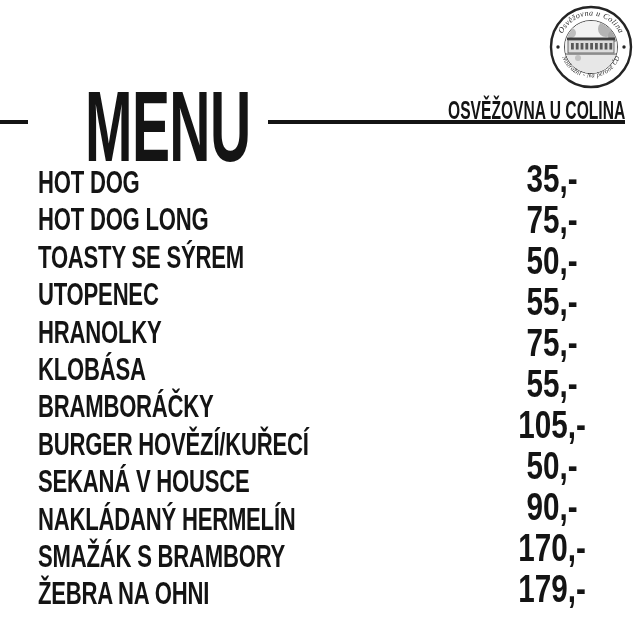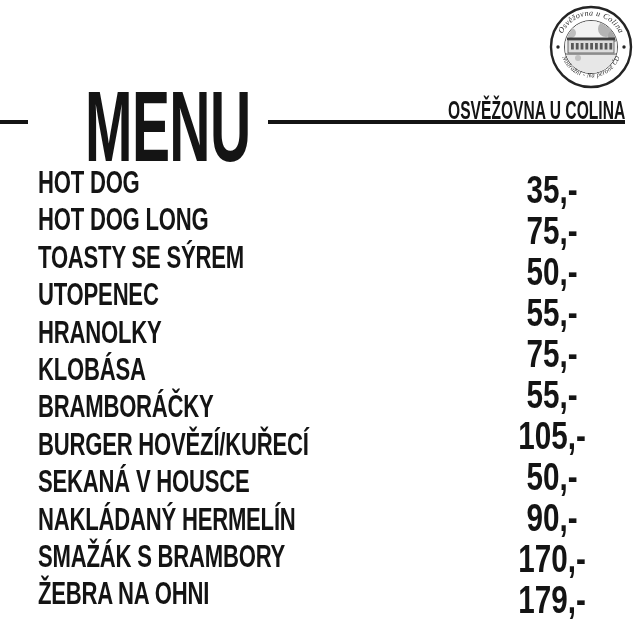--- a/index.html
+++ b/index.html
@@ -23,21 +23,21 @@
     transform:scaleX(0.60);transform-origin:right center;
   }
   .logo{position:absolute;left:548px;top:4px;width:86px;height:86px;}
   
   .items-col{position:absolute;left:38px;top:164px;}
   .menu-item{
     height:37.4px;line-height:37.4px;font-size:32px;font-weight:bold;
     letter-spacing:-0.3px;white-space:nowrap;
     transform:scaleX(0.69);transform-origin:left center;
   }
-  .prices-col{position:absolute;left:464px;top:170px;width:176px;text-align:center;}
+  .prices-col{position:absolute;left:464px;top:159px;width:176px;text-align:center;}
   .menu-price{
     height:41px;line-height:41px;font-size:38px;font-weight:bold;white-space:nowrap;
     transform:scaleX(0.78);transform-origin:center center;
   }
 </style>
 </head>
 <body>
 
 <div class="page">
 

